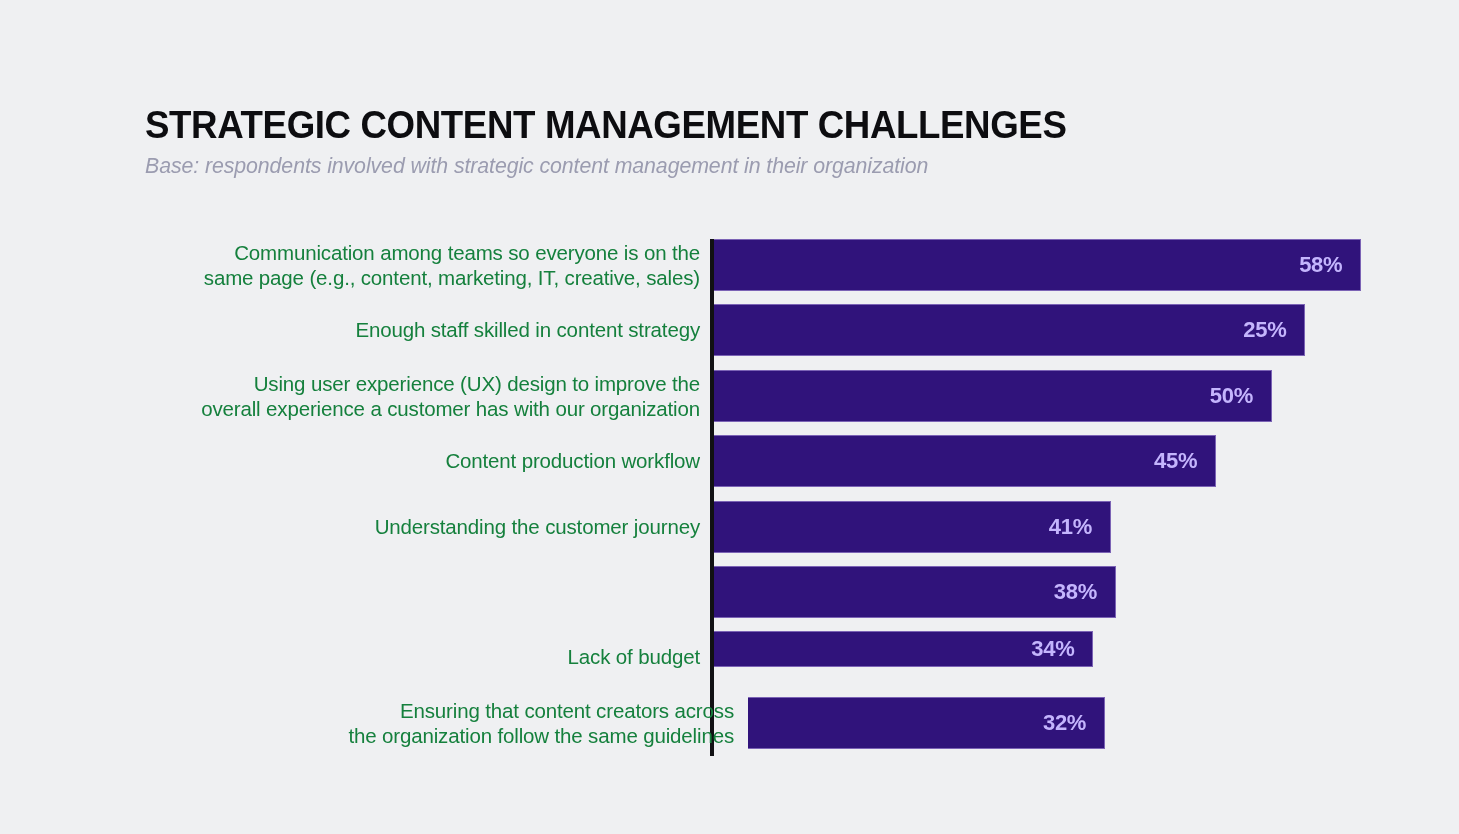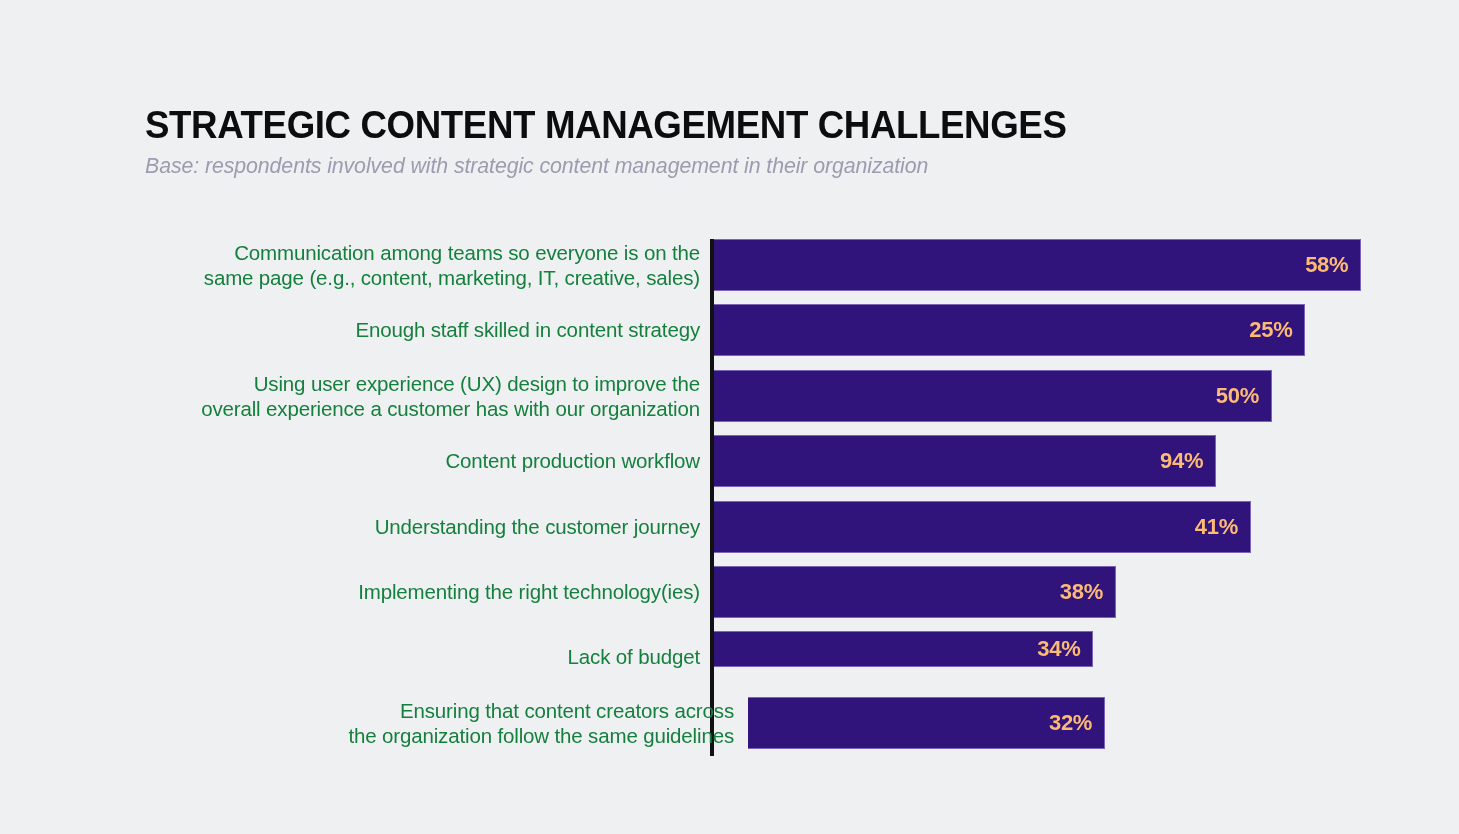--- a/index.html
+++ b/index.html
@@ -105,23 +105,23 @@
     border-bottom: 1px solid #7b63b5;
     display: flex;
     align-items: center;
     justify-content: flex-end;
   }
 
   .bar-value {
     font-family: "Liberation Sans", sans-serif;
     font-size: 22px;
     font-weight: bold;
-    color: #fdba74;
+    color: #c4b5fd;
     letter-spacing: -0.3px;
-    padding-right: 12px;
+    padding-right: 18px;
     white-space: nowrap;
   }
 </style>
 </head>
 <body>
 
 <div id="chart-root">
 
   <div id="header">
     <div id="chart-title">STRATEGIC CONTENT MANAGEMENT CHALLENGES</div>
@@ -147,31 +147,30 @@
       <div class="bar-row" style="top: 130.8px;">
         <div class="bar-label">Using user experience (UX) design to improve the
 overall experience a customer has with our organization</div>
         <div class="bar" style="width: 558px; height: 52px;">
           <span class="bar-value">50%</span>
         </div>
       </div>
       <div class="bar-row" style="top: 196.2px;">
         <div class="bar-label">Content production workflow</div>
         <div class="bar" style="width: 502.2px; height: 52px;">
-          <span class="bar-value">94%</span>
+          <span class="bar-value">45%</span>
         </div>
       </div>
       <div class="bar-row" style="top: 261.6px;">
         <div class="bar-label">Understanding the customer journey</div>
-        <div class="bar" style="width: 537px; height: 52px;">
+        <div class="bar" style="width: 397px; height: 52px;">
           <span class="bar-value">41%</span>
         </div>
       </div>
       <div class="bar-row" style="top: 327px;">
-        <div class="bar-label">Implementing the right technology(ies)</div>
         <div class="bar" style="width: 402px; height: 52px;">
           <span class="bar-value">38%</span>
         </div>
       </div>
       <div class="bar-row" style="top: 392.4px;">
         <div class="bar-label">Lack of budget</div>
         <div class="bar" style="width: 379.44px; height: 36px;">
           <span class="bar-value">34%</span>
         </div>
       </div>

